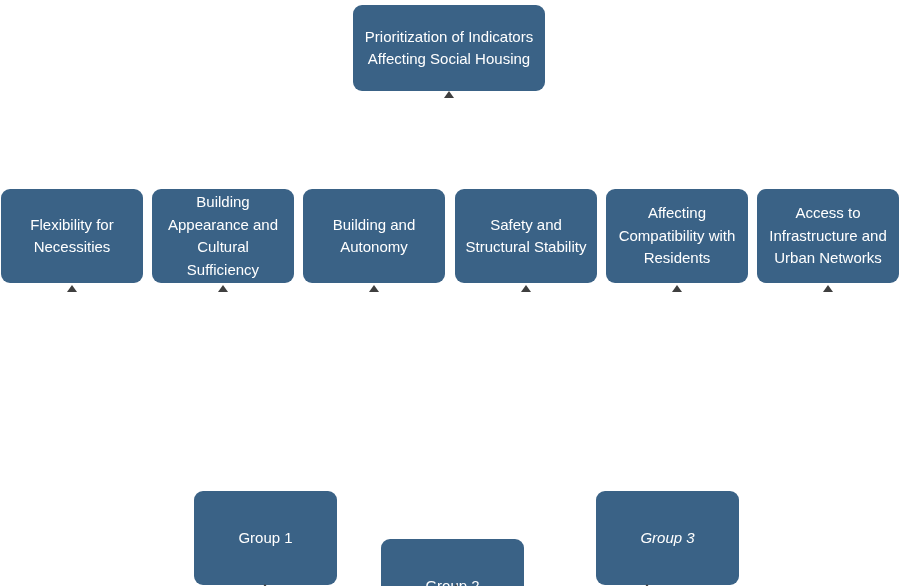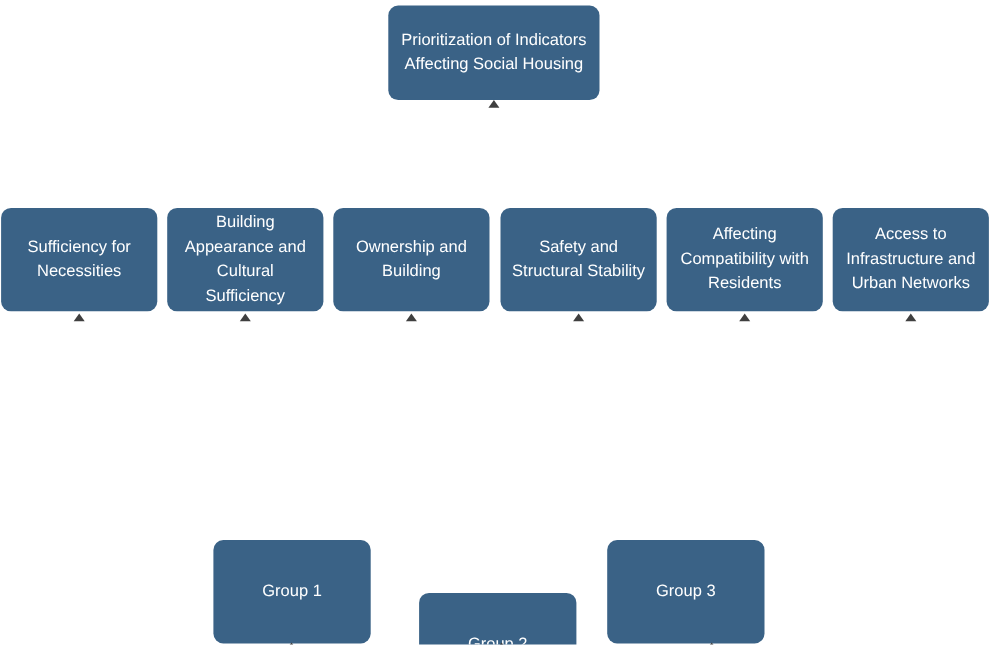--- a/index.html
+++ b/index.html
@@ -57,27 +57,27 @@
 <body>
 
 <div class="canvas">
 
   <div class="node goal">
     <span>Prioritization of Indicators Affecting Social Housing</span>
   </div>
   <div class="arrow-up" style="left:444px; top:91px;"></div>
 
   <div class="node crit" style="left:1px;">
-    <span>Sufficiency for Necessities</span>
+    <span>Flexibility for Necessities</span>
   </div>
   <div class="node crit" style="left:152px;">
     <span>Building Appearance and Cultural Sufficiency</span>
   </div>
   <div class="node crit" style="left:303px;">
-    <span>Ownership and Building</span>
+    <span>Building and Autonomy</span>
   </div>
   <div class="node crit" style="left:455px;">
     <span>Safety and Structural Stability</span>
   </div>
   <div class="node crit" style="left:606px;">
     <span>Affecting Compatibility with Residents</span>
   </div>
   <div class="node crit" style="left:757px;">
     <span>Access to Infrastructure and Urban Networks</span>
   </div>
@@ -88,21 +88,21 @@
   <div class="arrow-up" style="left:521px; top:285px;"></div>
   <div class="arrow-up" style="left:672px; top:285px;"></div>
   <div class="arrow-up" style="left:823px; top:285px;"></div>
 
   <div class="node grp" style="left:194px;">
     <span>Group 1</span>
   </div>
   <div class="node grp" style="left:381px;margin-top:48px;">
     <span>Group 2</span>
   </div>
-  <div class="node grp" style="left:552px;">
+  <div class="node grp" style="left:596px;font-style:italic;">
     <span>Group 3</span>
   </div>
 
   <div class="arrow-up" style="left:260px; top:584px;"></div>
   <div class="arrow-up" style="left:451px; top:584px;"></div>
   <div class="arrow-up" style="left:642px; top:584px;"></div>
 
 </div>
 
 </body></html>

